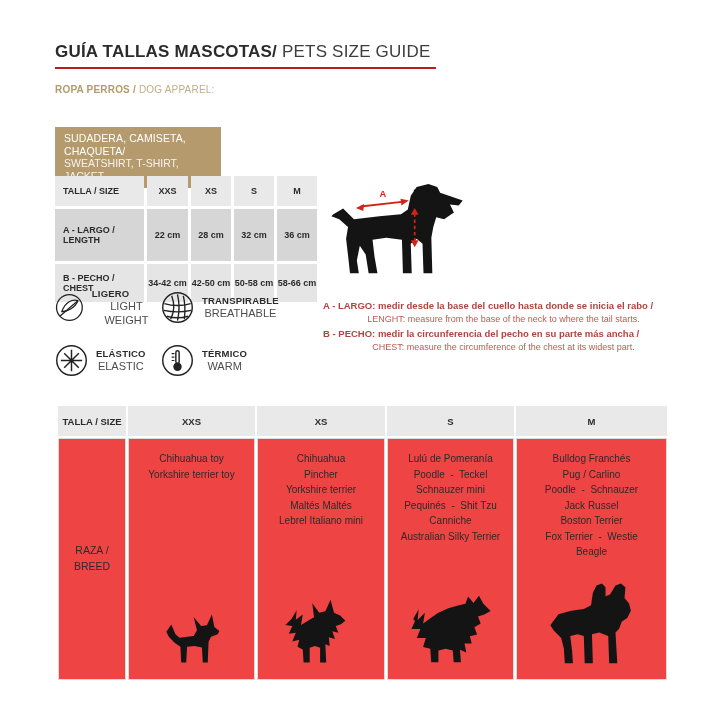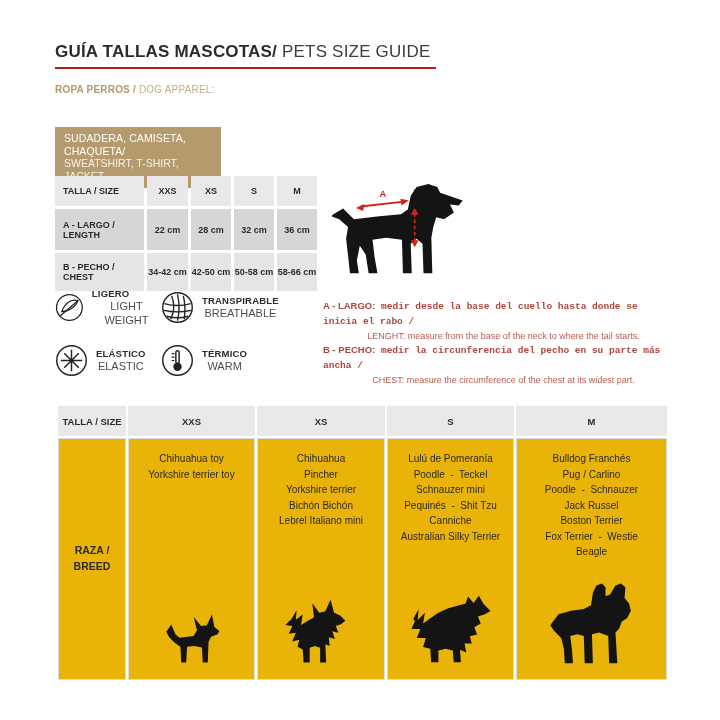--- a/index.html
+++ b/index.html
@@ -19,49 +19,49 @@
           padding:5px 9px 6px 9px;width:148px;line-height:1.2;}
   .banner .l1{font-size:10.5px;font-weight:400;letter-spacing:.1px;}
   .banner .l2{font-size:10.5px;font-weight:400;color:rgba(255,255,255,.88);}
 
   
   .stable{position:absolute;left:55px;top:176px;display:grid;
           grid-template-columns:89px 41px 40px 40px 40px;gap:3px;}
   .stable .cell{display:flex;align-items:center;justify-content:center;
                 font-size:9px;font-weight:700;}
   .stable .hd{background:#e9e9e9;height:30px;}
-  .stable .ra{background:#d6d6d6;height:41px;}
+  .stable .ra{background:#d6d6d6;height:52px;}
   .stable .rb{background:#e5e5e5;height:38px;}
   .stable .lbl{justify-content:flex-start;padding-left:8px;}
 
   
   .diagram{position:absolute;left:330px;top:182px;}
 
   
   .features{position:absolute;left:55px;top:288px;display:grid;
             grid-template-columns:106px 160px;row-gap:17px;}
   .feature{display:flex;align-items:center;gap:8px;}
   .feature .txt{line-height:1.25;}
   .feature .es{font-size:9.5px;font-weight:700;letter-spacing:.2px;}
   .feature .en{font-size:11px;color:#4d4d4d;text-align:center;}
 
   
   .notes{position:absolute;left:323px;top:299px;width:345px;color:#b0453e;line-height:1.5;}
   .notes .l{font-size:9.5px;font-weight:700;}
-  .notes .l .rest{font-weight:700;font-family:Liberation Mono, monospace;}
+  .notes .l .rest{font-weight:700;}
   .notes .sub{font-size:9px;font-weight:400;padding-left:16px;color:#b85a50;text-align:center;}
 
   
   .btable{position:absolute;left:58px;top:406px;display:grid;
           grid-template-columns:68px 127px 128px 127px 151px;column-gap:2px;row-gap:2px;}
   .btable .bh{background:#e9e9e9;height:30px;display:flex;align-items:center;justify-content:center;
               font-size:9.5px;font-weight:700;}
-  .btable .bc{background:#eab308;border:1px solid #dcdcdc;height:240px;position:relative;}
+  .btable .bc{background:#ef4444;border:1px solid #dcdcdc;height:240px;position:relative;}
   .razacell{display:flex;flex-direction:column;align-items:center;justify-content:center;
-            font-size:10.5px;font-weight:700;line-height:1.5;}
+            font-size:10.5px;font-weight:400;line-height:1.5;}
   .breeds{padding-top:12px;text-align:center;font-size:10px;line-height:1.55;}
   .breed{white-space:pre-wrap;}
   .dogwrap{position:absolute;bottom:13px;left:0;right:0;display:flex;justify-content:center;}
 
   svg{display:block;}
 </style>
 </head>
 <body>
 
 <div class="page">
@@ -194,21 +194,21 @@
           <path fill="#141414" d="M4,25 L10,16 L15,28 L20,32 L37,30 L41,23 L37,7 L46,18 L53,17 L59,4 L62,19 L68,24 L66,28 L58,31 L55,37 L54,62 L48,62 L47,44 L38,42 L29,43 L28,62 L22,62 L21,43 L14,38 L7,31 Z"></path>
         </svg>
       </div>
     </div>
 
     <div class="bc">
       <div class="breeds">
         <div class="breed">Chihuahua</div>
         <div class="breed">Pincher</div>
         <div class="breed">Yorkshire terrier</div>
-        <div class="breed">Bichón Bichón</div>
+        <div class="breed">Maltés Maltés</div>
         <div class="breed">Lebrel Italiano mini</div>
       </div>
       <div class="dogwrap">
         <svg viewBox="0 0 92 78" width="80" height="68">
           <path fill="#141414" d="M12,24 L18,14 L17,25 L25,19 L23,31 L31,26 L38,22 L36,6 L44,17 L51,15 L57,2 L61,17 L68,20 L74,26 L69,30 L63,32 L66,40 L59,38 L62,47 L55,45 L56,55 L51,53 L52,74 L45,74 L45,57 L39,55 L33,57 L33,74 L26,74 L25,59 L19,56 L21,48 L13,50 L17,40 L9,41 L13,32 L5,31 Z"></path>
         </svg>
       </div>
     </div>
 
     <div class="bc">

